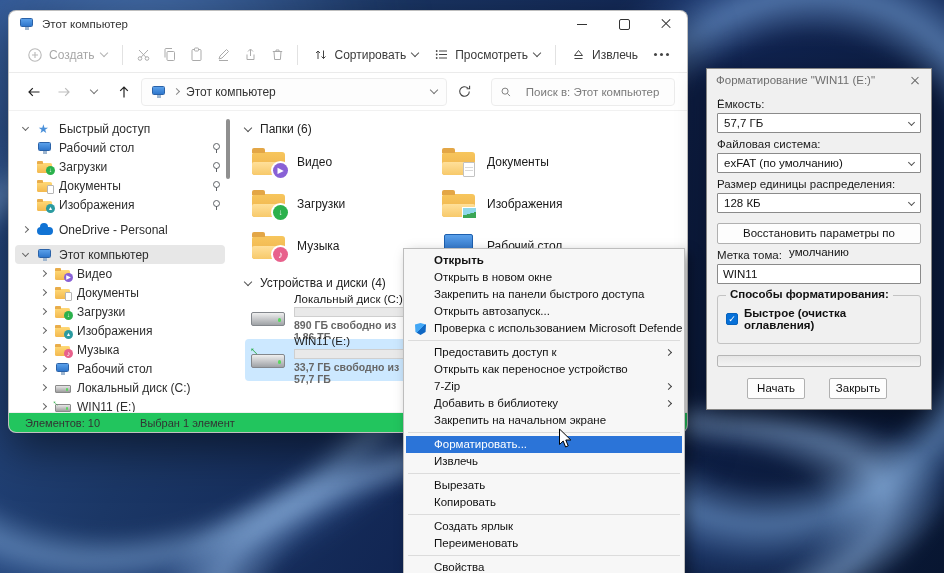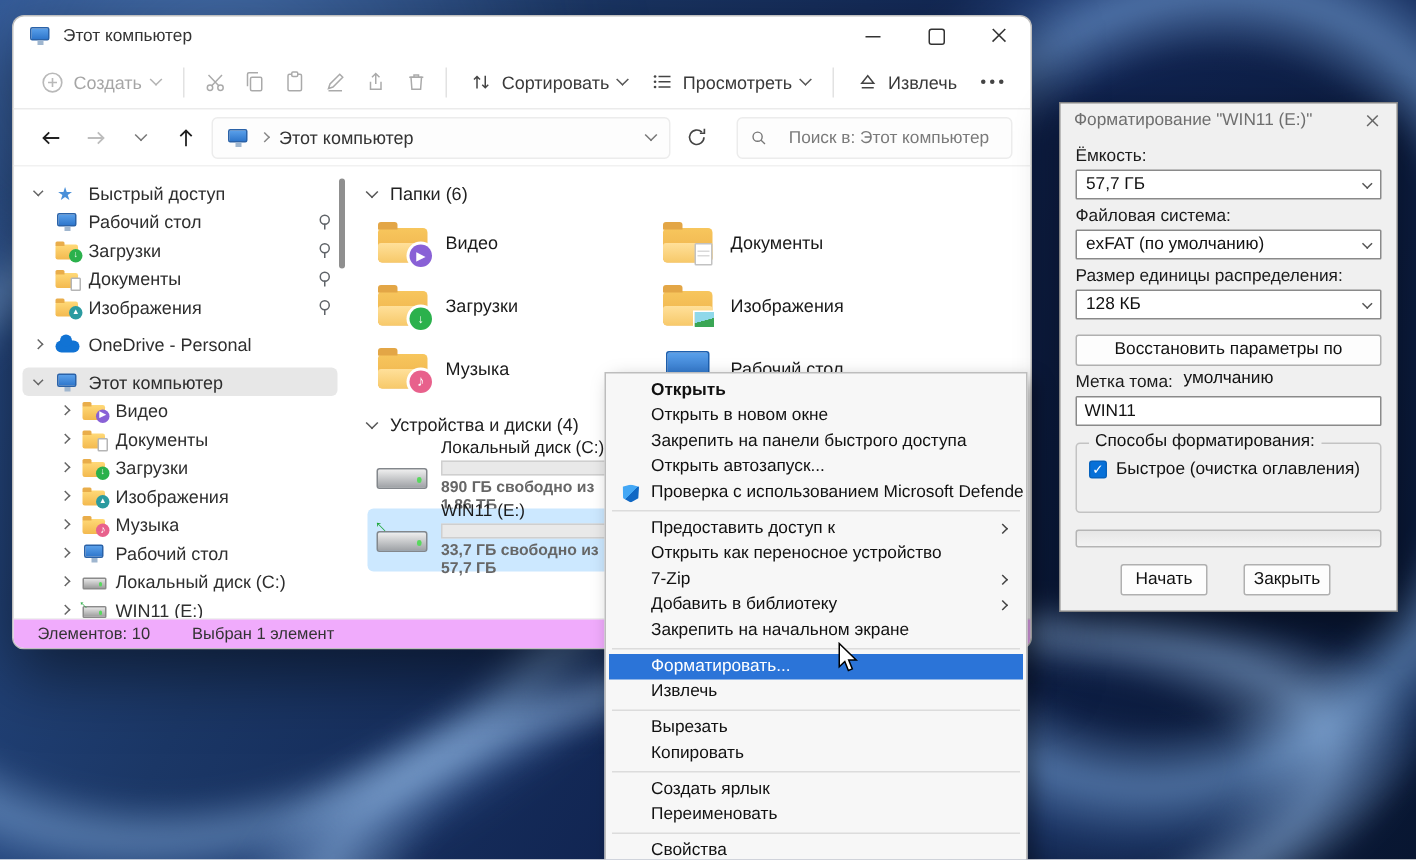--- a/index.html
+++ b/index.html
@@ -117,21 +117,21 @@
   .i32 .pagebadge { position:absolute; right:2px; bottom:0; width:12px; height:15px; background:#fff; border:1px solid #c2c2c2; border-radius:1px; z-index:2;
     background-image:linear-gradient(#d9d9d9,#d9d9d9),linear-gradient(#d9d9d9,#d9d9d9); background-size:8px 1px,8px 1px; background-position:1px 4px,1px 7px; background-repeat:no-repeat; }
   .i32 .photo { position:absolute; right:0; bottom:0; width:15px; height:12px; border:1px solid #fff; z-index:2;
     background:linear-gradient(165deg,#8fd8ea 55%,#3aa655 56%); }
   .i32 .mon32 { position:absolute; left:3px; top:3px; width:29px; height:19px; background:linear-gradient(#5aa0ea,#2a6fc4); border:1.5px solid #1d5fae; border-radius:2px; }
   .i32 .mon32::after { content:""; position:absolute; left:9px; bottom:-7px; width:8px; height:5px; background:#9fb6cf; }
   .i32 .drv32 { position:absolute; left:1px; top:9px; width:34px; height:14px; background:linear-gradient(#efefef,#9fa2a6); border:1px solid #83878c; border-radius:2px; }
   .i32 .drv32::after { content:""; position:absolute; right:3px; top:5px; width:3.5px; height:3.5px; border-radius:50%; background:#58d85e; }
   .i32 .usb32 { position:absolute; left:0; top:-2px; color:#21a83c; font-size:13px; font-weight:bold; transform:rotate(-45deg); z-index:2; }
 
-  .statusbar { height:20px; flex:0 0 20px; display:flex; align-items:center; gap:28px; padding:0 16px; font-size:11px; color:#333; border-top:1px solid #f0f0f0; background:#f0abfc; }
+  .statusbar { height:20px; flex:0 0 20px; display:flex; align-items:center; gap:40px; padding:0 16px; font-size:11px; color:#333; border-top:1px solid #f0f0f0; background:#22c55e; }
 
   
   .cmenu { position:absolute; left:403px; top:248px; width:282px; z-index:30; background:#f7f7f7;
     border:1px solid #bdbdbd; box-shadow:5px 5px 12px rgba(0,0,0,.35); padding:3px 2px; font-size:11.5px; color:#111; }
   .cm-item { position:relative; height:17px; line-height:17px; padding-left:28px; padding-right:22px; white-space:nowrap; overflow:hidden; }
   .cm-item.bold { font-weight:bold; }
   .cm-item.hl { background:#2b74d8; color:#fff; }
   .cm-sep { height:1px; background:#dcdcdc; margin:3px 2px; }
   .cm-arrow { position:absolute; right:11px; top:6px; width:5px; height:5px; border-right:1.3px solid #444; border-top:1.3px solid #444; transform:rotate(45deg); }
   .cm-shield { position:absolute; left:9px; top:3px; width:11px; height:12px;
@@ -145,21 +145,21 @@
   .dlg-close { margin-left:auto; width:32px; height:22px; position:relative; }
   .dlg-close::before, .dlg-close::after { content:""; position:absolute; left:11px; top:10.5px; width:10px; height:1.2px; background:#666; }
   .dlg-close::before { transform:rotate(45deg); } .dlg-close::after { transform:rotate(-45deg); }
   .dlg-body { padding:2px 10px 10px; }
   .dlg-label { margin:5px 0 3px; color:#1a1a1a; }
   .combo { height:20px; background:#fff; border:1px solid #8a8a8a; border-radius:1px; display:flex; align-items:center; padding:0 6px; }
   .combo .cchev { margin-left:auto; width:5px; height:5px; border-right:1.2px solid #555; border-bottom:1.2px solid #555; transform:rotate(45deg); margin-top:-2px; }
   .dlg-btn-wide { margin-top:10px; width:100%; height:21px; background:#fdfdfd; border:1px solid #b0b0b0; border-radius:2px; text-align:center; line-height:19px; }
   .dlg-input { width:100%; height:20px; background:#fff; border:1px solid #8a8a8a; border-radius:1px; padding:0 5px;
     font-size:11.5px; font-family:"Liberation Sans","DejaVu Sans",sans-serif; color:#111; outline:none; }
-  .groupbox { margin-top:11px; border:1px solid #c3c3c3; border-radius:3px; padding:11px 8px 22px; position:relative; }
+  .groupbox { margin-top:11px; border:1px solid #c3c3c3; border-radius:3px; padding:11px 8px 12px; position:relative;font-weight:bold; }
   .gb-label { position:absolute; top:-8px; left:8px; background:#f0f0f0; padding:0 4px; }
   .checkrow { display:flex; align-items:center; gap:6px; }
   .checkbox { width:12px; height:12px; flex:0 0 12px; background:#0670d8; border:1px solid #0662bd; border-radius:2px; color:#fff; font-size:9px; line-height:11px; text-align:center; }
   .checkbox::before { content:"✓"; }
   .progress { margin-top:11px; height:12px; border:1px solid #b5b5b5; border-radius:2px; background:linear-gradient(#e6e6e6,#f3f3f3); }
   .dlg-buttons { display:flex; justify-content:flex-end; gap:24px; margin-top:11px; padding-right:34px; }
   .dlg-btn { width:58px; height:21px; background:#fdfdfd; border:1px solid #b0b0b0; border-radius:2px; text-align:center; line-height:19px; }
 
   .cursor { position:absolute; left:558px; top:428px; z-index:40; }
   svg.ic { display:block; }

